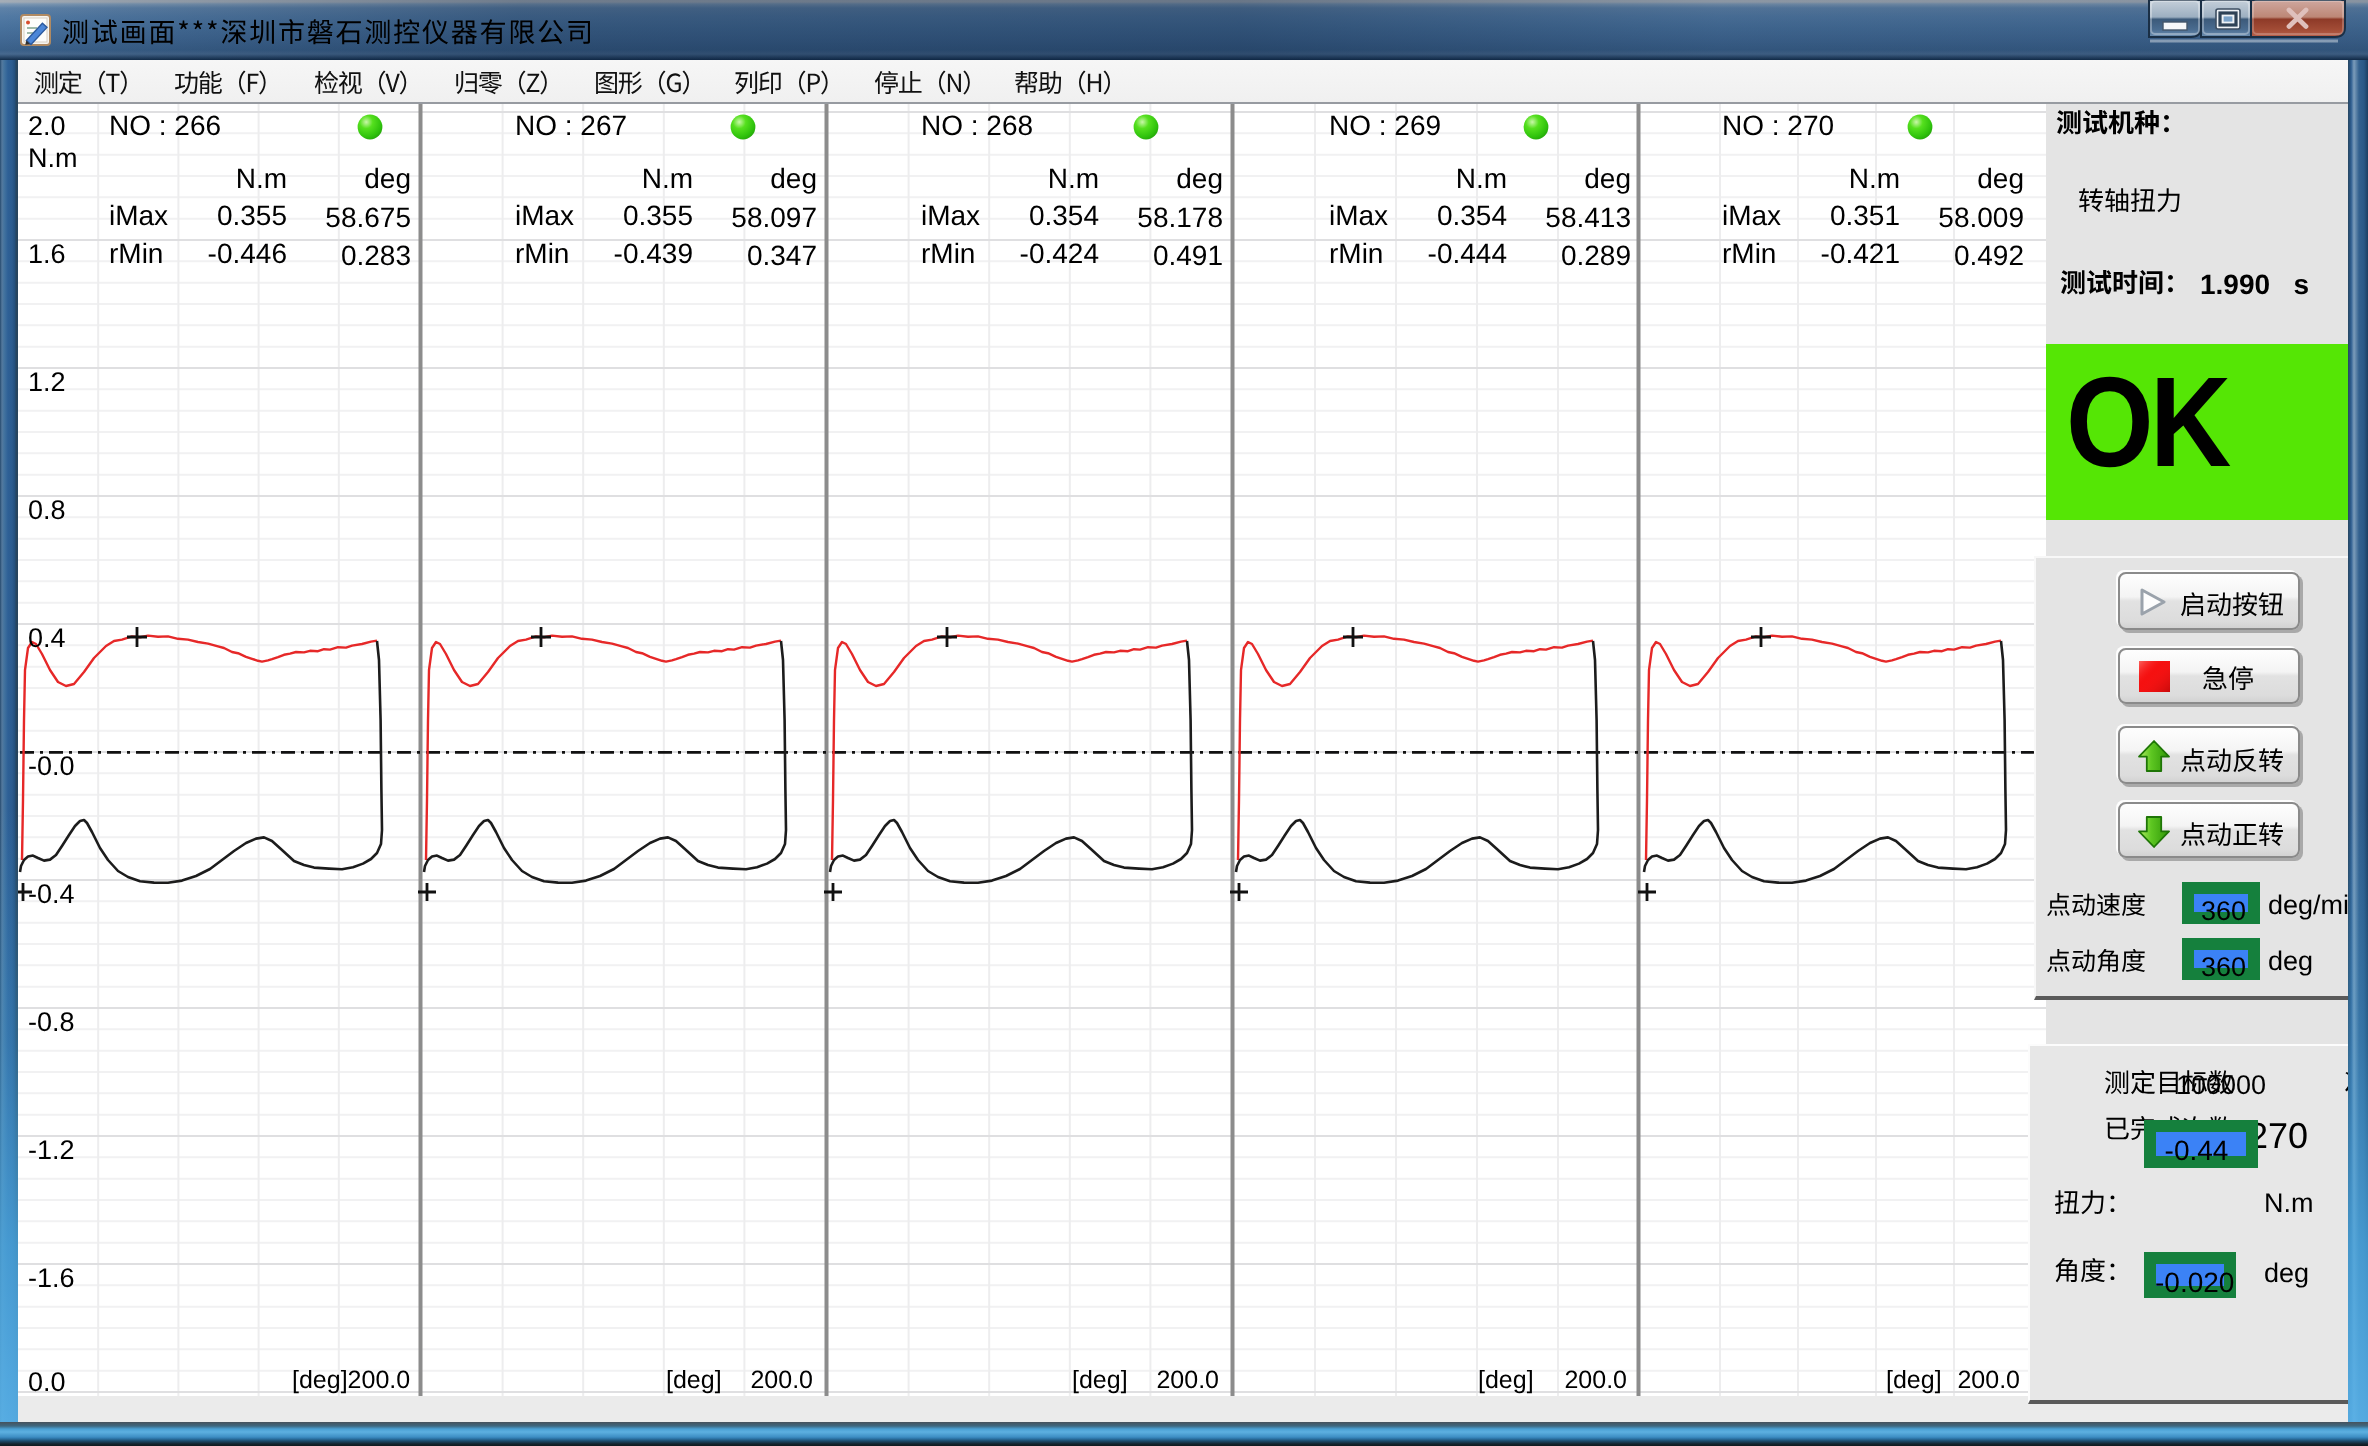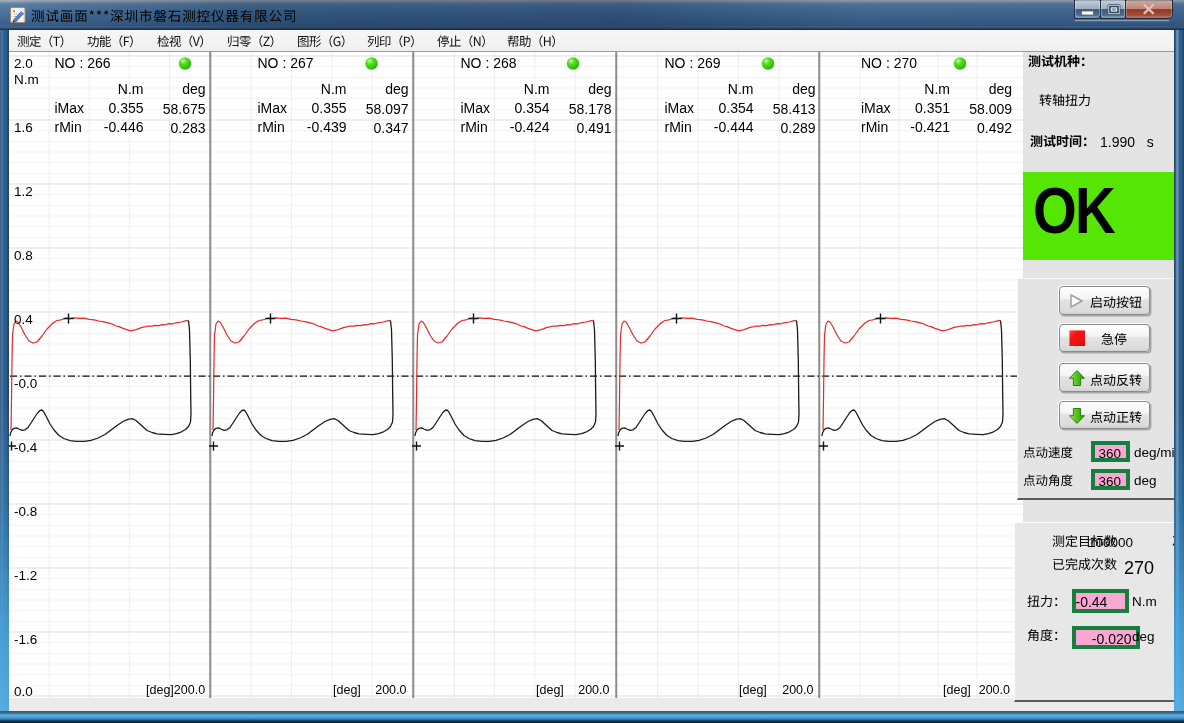--- a/index.html
+++ b/index.html
@@ -18,21 +18,21 @@
 #menubar{left:9px;top:30px;width:1165px;height:22px;background:linear-gradient(180deg,#f6f6f6,#f0f0f0);border-bottom:1.5px solid #979ba1}
 #plotbg{left:9px;top:52px;width:1014px;height:646px;background:#fff}
 #side{left:1023px;top:52px;width:151px;height:646px;background:#e4e4e4}
 #okbox{left:1023px;top:172px;width:151px;height:88px;background:#55e605}
 #ok{left:1033px;top:174px;width:144px;height:76px;font-weight:bold;font-size:64px;color:#000;letter-spacing:-2px;transform:scaleX(.88);transform-origin:0 0}
 #btnpanel{left:1017px;top:278px;width:157px;height:222px;background:#e4e4e4;border-top:1px solid #f8f8f8;border-left:1px solid #f8f8f8;border-bottom:2px solid #5a5a5a}
 #numpanel{left:1014px;top:522px;width:160px;height:180px;background:#e7e7e7;border-top:1.5px solid #fcfcfc;border-left:1px solid #fcfcfc;border-bottom:2.5px solid #5a5a5a}
 .btn{position:absolute;left:1059px;width:91px;height:28.5px;border:1px solid #8a8a8a;border-radius:4px;
  background:linear-gradient(180deg,#fefefe 0,#f4f4f4 42%,#e2e2e2 50%,#dcdcdc 88%,#d2d2d2);
  box-shadow:1.5px 1.5px 0 rgba(120,120,120,.55), -1px -1px 0 rgba(255,255,255,.9)}
-.inp{position:absolute;background:#f9a8d4;border:4px solid #15803d;font-size:13.5px;color:#000}
+.inp{position:absolute;background:#3b82f6;border:6px solid #15803d;font-size:13.5px;color:#000}
 </style></head><body>
 <div class="abs" id="client"></div>
 <div class="abs" id="titlebar"></div>
 <div class="abs" id="titleshade"></div>
 <div class="abs" id="borL"></div>
 <div class="abs" id="borR"></div>
 <div class="abs" id="borB"></div>
 <div class="abs" id="menubar"></div>
 <div class="abs" id="plotbg"></div>
 <svg class="abs" style="left:10px;top:7px" width="16" height="16">
@@ -275,21 +275,21 @@
     <use href="#g49" transform="translate(26.0 13) scale(0.01300 -0.01300)"></use>
     <use href="#g50" transform="translate(39.0 13) scale(0.01300 -0.01300)"></use>
   </svg>
 <svg style="position:absolute;left:1030.0px;top:132.5px;overflow:visible" width="67" height="16" fill="#000">
     <use href="#g42" transform="translate(0.0 13) scale(0.01300 -0.01300)"></use>
     <use href="#g43" transform="translate(13.0 13) scale(0.01300 -0.01300)"></use>
     <use href="#g51" transform="translate(26.0 13) scale(0.01300 -0.01300)"></use>
     <use href="#g52" transform="translate(39.0 13) scale(0.01300 -0.01300)"></use>
     <use href="#g46" transform="translate(52.0 13) scale(0.01300 -0.01300)"></use>
   </svg>
-<div class="abs" style="left:1100px;top:134px;font-size:14px;font-weight:normal">1.990&nbsp;&nbsp;&nbsp;s</div>
+<div class="abs" style="left:1100px;top:134px;font-size:14px;font-weight:bold">1.990&nbsp;&nbsp;&nbsp;s</div>
 <div class="btn" style="top:286.0px"></div>
 <div class="btn" style="top:323.5px"></div>
 <div class="btn" style="top:363.0px"></div>
 <div class="btn" style="top:400.5px"></div>
 <svg class="abs" style="left:1069px;top:293.5px" width="16" height="14">
 <path d="M2 1 L13 7 L2 13 Z" fill="#fdfdfd" stroke="#9aa2ab" stroke-width="1.5" stroke-linejoin="round"></path>
   </svg>
 <svg style="position:absolute;left:1090.0px;top:294.0px;overflow:visible" width="54" height="16" fill="#000">
     <use href="#g53" transform="translate(0.0 13) scale(0.01300 -0.01300)"></use>
     <use href="#g54" transform="translate(13.0 13) scale(0.01300 -0.01300)"></use>
@@ -376,28 +376,28 @@
     <use href="#g70" transform="translate(26.0 13) scale(0.01300 -0.01300)"></use>
     <use href="#g67" transform="translate(39.0 13) scale(0.01300 -0.01300)"></use>
     <use href="#g66" transform="translate(52.0 13) scale(0.01300 -0.01300)"></use>
   </svg>
 <div class="abs" style="left:1124px;top:558px;font-size:18px">270</div>
 <svg style="position:absolute;left:1027.0px;top:593.0px;overflow:visible" width="41" height="16" fill="#000">
     <use href="#g49" transform="translate(0.0 13) scale(0.01300 -0.01300)"></use>
     <use href="#g50" transform="translate(13.0 13) scale(0.01300 -0.01300)"></use>
     <use href="#g71" transform="translate(26.0 13) scale(0.01300 -0.01300)"></use>
   </svg>
-<div class="inp" style="left:1071.5px;top:589px;width:57.5px;height:23.5px;line-height:19.5px;text-align:left;padding-right:4px;font-size:14px">-0.44</div>
+<div class="inp" style="left:1071.5px;top:560px;width:57.5px;height:23.5px;line-height:19.5px;text-align:center;padding-right:4px;font-size:14px">-0.44</div>
 <div class="abs" style="left:1132px;top:594px;font-size:13.5px">N.m</div>
 <svg style="position:absolute;left:1027.0px;top:627.0px;overflow:visible" width="41" height="16" fill="#000">
     <use href="#g63" transform="translate(0.0 13) scale(0.01300 -0.01300)"></use>
     <use href="#g62" transform="translate(13.0 13) scale(0.01300 -0.01300)"></use>
     <use href="#g71" transform="translate(26.0 13) scale(0.01300 -0.01300)"></use>
   </svg>
-<div class="inp" style="left:1071.5px;top:625.5px;width:68px;height:23.5px;line-height:19.5px;text-align:right;padding-right:4px;font-size:14px">-0.020</div>
+<div class="inp" style="left:1071.5px;top:625.5px;width:46px;height:23.5px;line-height:19.5px;text-align:right;padding-right:4px;font-size:14px">-0.020</div>
 <div class="abs" style="left:1132px;top:628.5px;font-size:13.5px">deg</div>
 <svg width="0" height="0" style="position:absolute">
     <defs>
       <path id="g0" d="M486 92C537 42 596 -28 624 -73L673 -39C644 4 584 72 533 121ZM312 782V154H371V724H588V157H649V782ZM867 827V7C867 -8 861 -13 847 -13C833 -14 786 -14 733 -13C742 -31 752 -60 755 -76C825 -77 868 -75 894 -64C919 -53 929 -34 929 7V827ZM730 750V151H790V750ZM446 653V299C446 178 426 53 259 -32C270 -41 289 -66 296 -78C476 13 504 164 504 298V653ZM81 776C137 745 209 697 243 665L289 726C253 756 180 800 126 829ZM38 506C93 475 166 430 202 400L247 460C209 489 135 532 81 560ZM58 -27 126 -67C168 25 218 148 254 253L194 292C154 180 98 50 58 -27Z"></path>
       <path id="g1" d="M120 775C171 731 235 667 265 626L317 678C287 718 222 778 170 821ZM777 796C819 752 865 691 885 651L940 688C918 727 871 785 829 828ZM50 526V454H189V94C189 51 159 22 141 11C154 -4 172 -36 179 -54C194 -36 221 -18 392 97C385 112 376 141 371 161L260 89V526ZM671 835 677 632H346V560H680C698 183 745 -74 869 -77C907 -77 947 -35 967 134C953 140 921 160 907 175C901 77 889 21 871 21C809 24 770 251 754 560H959V632H751C749 697 747 765 747 835ZM360 61 381 -10C465 15 574 47 679 78L669 145L552 112V344H646V414H378V344H483V93Z"></path>
       <path id="g2" d="M92 775V704H910V775ZM257 592V142H739V592ZM321 338H463V206H321ZM530 338H673V206H530ZM321 529H463V398H321ZM530 529H673V398H530ZM90 526V-29H836V-76H911V533H836V41H167V526Z"></path>
       <path id="g3" d="M389 334H601V221H389ZM389 395V506H601V395ZM389 160H601V43H389ZM58 774V702H444C437 661 426 614 416 576H104V-80H176V-27H820V-80H896V576H493L532 702H945V774ZM176 43V506H320V43ZM820 43H670V506H820Z"></path>
       <path id="g4" d="M154 471 234 566 312 471 356 502 292 607 401 653 384 704 270 676 260 796H206L196 675L82 704L65 653L173 607L110 502Z"></path>
       <path id="g5" d="M328 785V605H396V719H849V608H919V785ZM507 653C464 579 392 508 318 462C334 450 361 423 372 410C446 463 526 547 575 632ZM662 624C733 561 814 472 851 414L909 456C870 514 786 600 716 661ZM84 772C140 744 214 698 249 667L289 731C251 761 178 803 123 829ZM38 501C99 472 177 426 216 394L255 456C215 487 136 531 76 556ZM61 -10 117 -62C167 30 227 154 273 258L223 309C173 196 107 66 61 -10ZM581 466V357H322V289H535C475 179 375 82 268 33C284 19 307 -7 318 -25C422 30 517 128 581 242V-75H656V245C717 135 807 34 899 -23C911 -4 934 22 952 37C856 86 761 184 704 289H921V357H656V466Z"></path>
       <path id="g6" d="M645 762V49H716V762ZM841 815V-67H917V815ZM445 811V471C445 293 433 120 321 -24C341 -32 374 -53 390 -67C507 88 519 279 519 471V811ZM36 129 61 53C153 88 271 135 383 181L370 250L253 206V522H377V596H253V828H178V596H52V522H178V178C124 159 75 142 36 129Z"></path>

